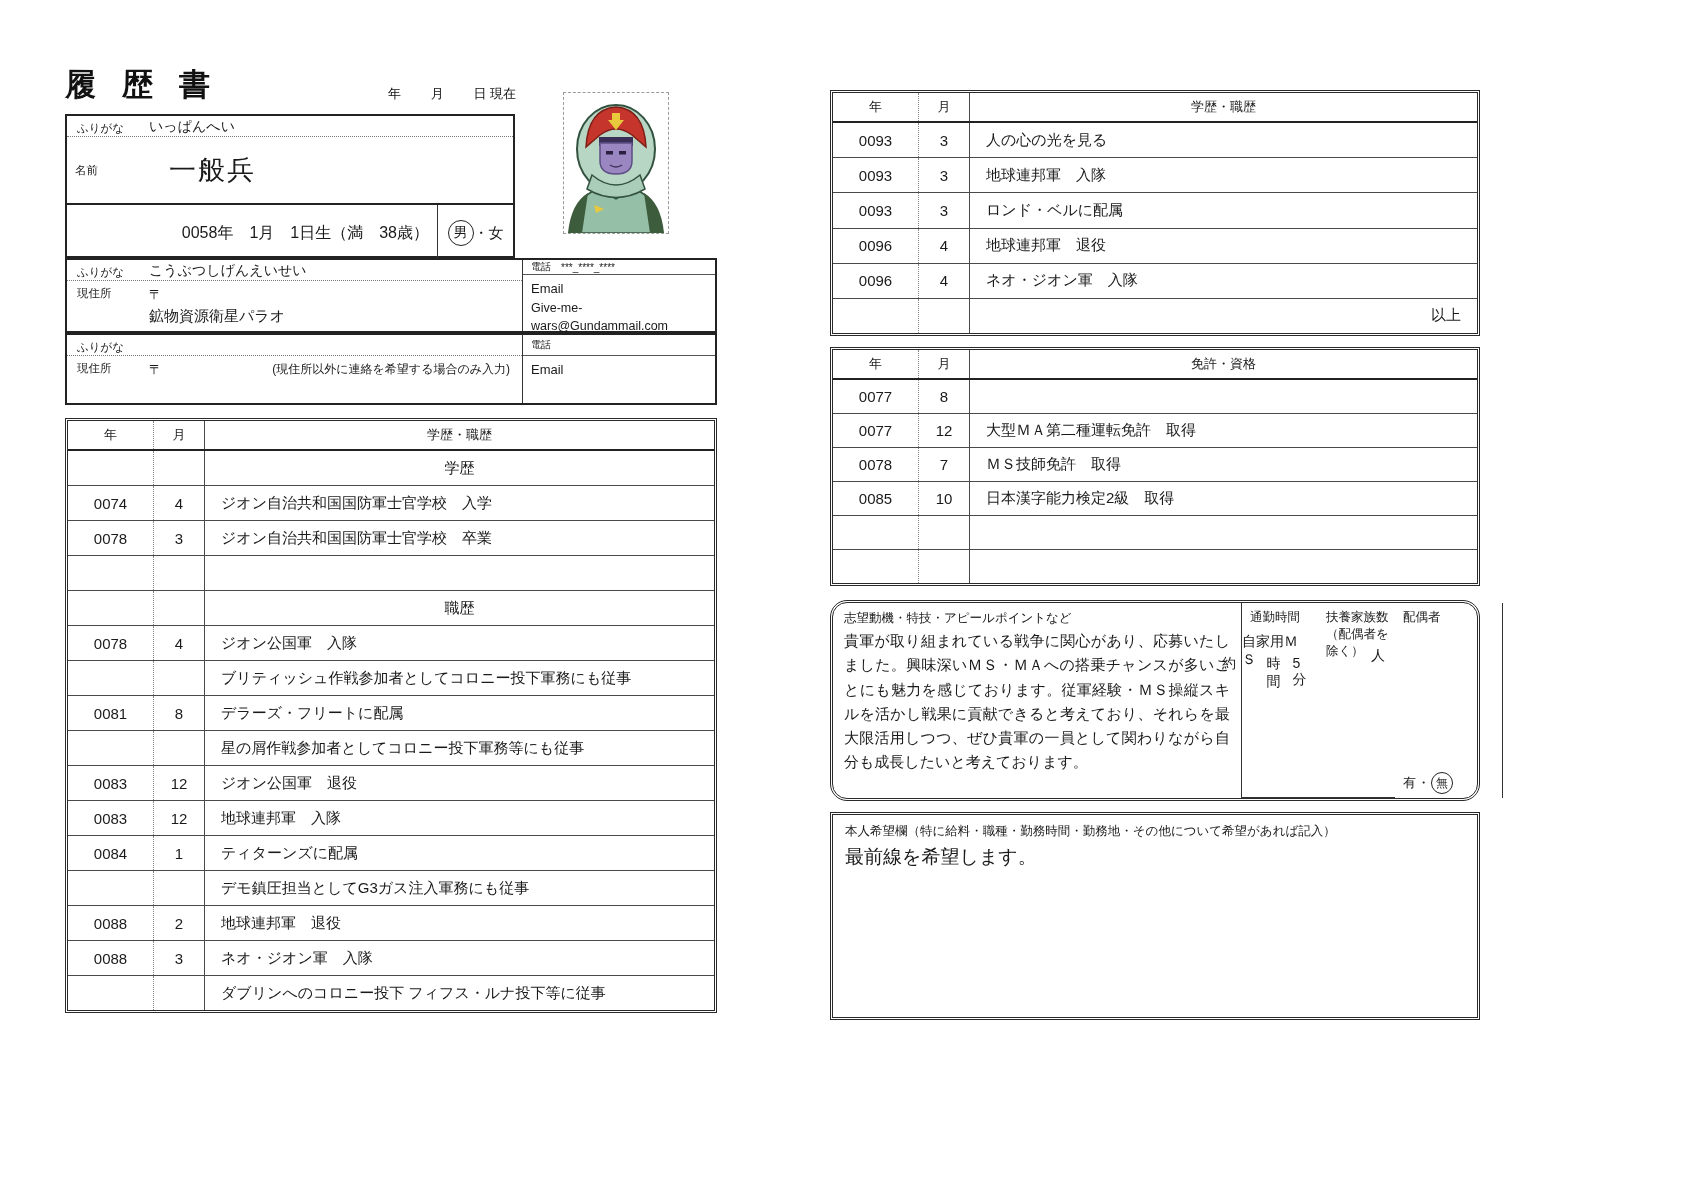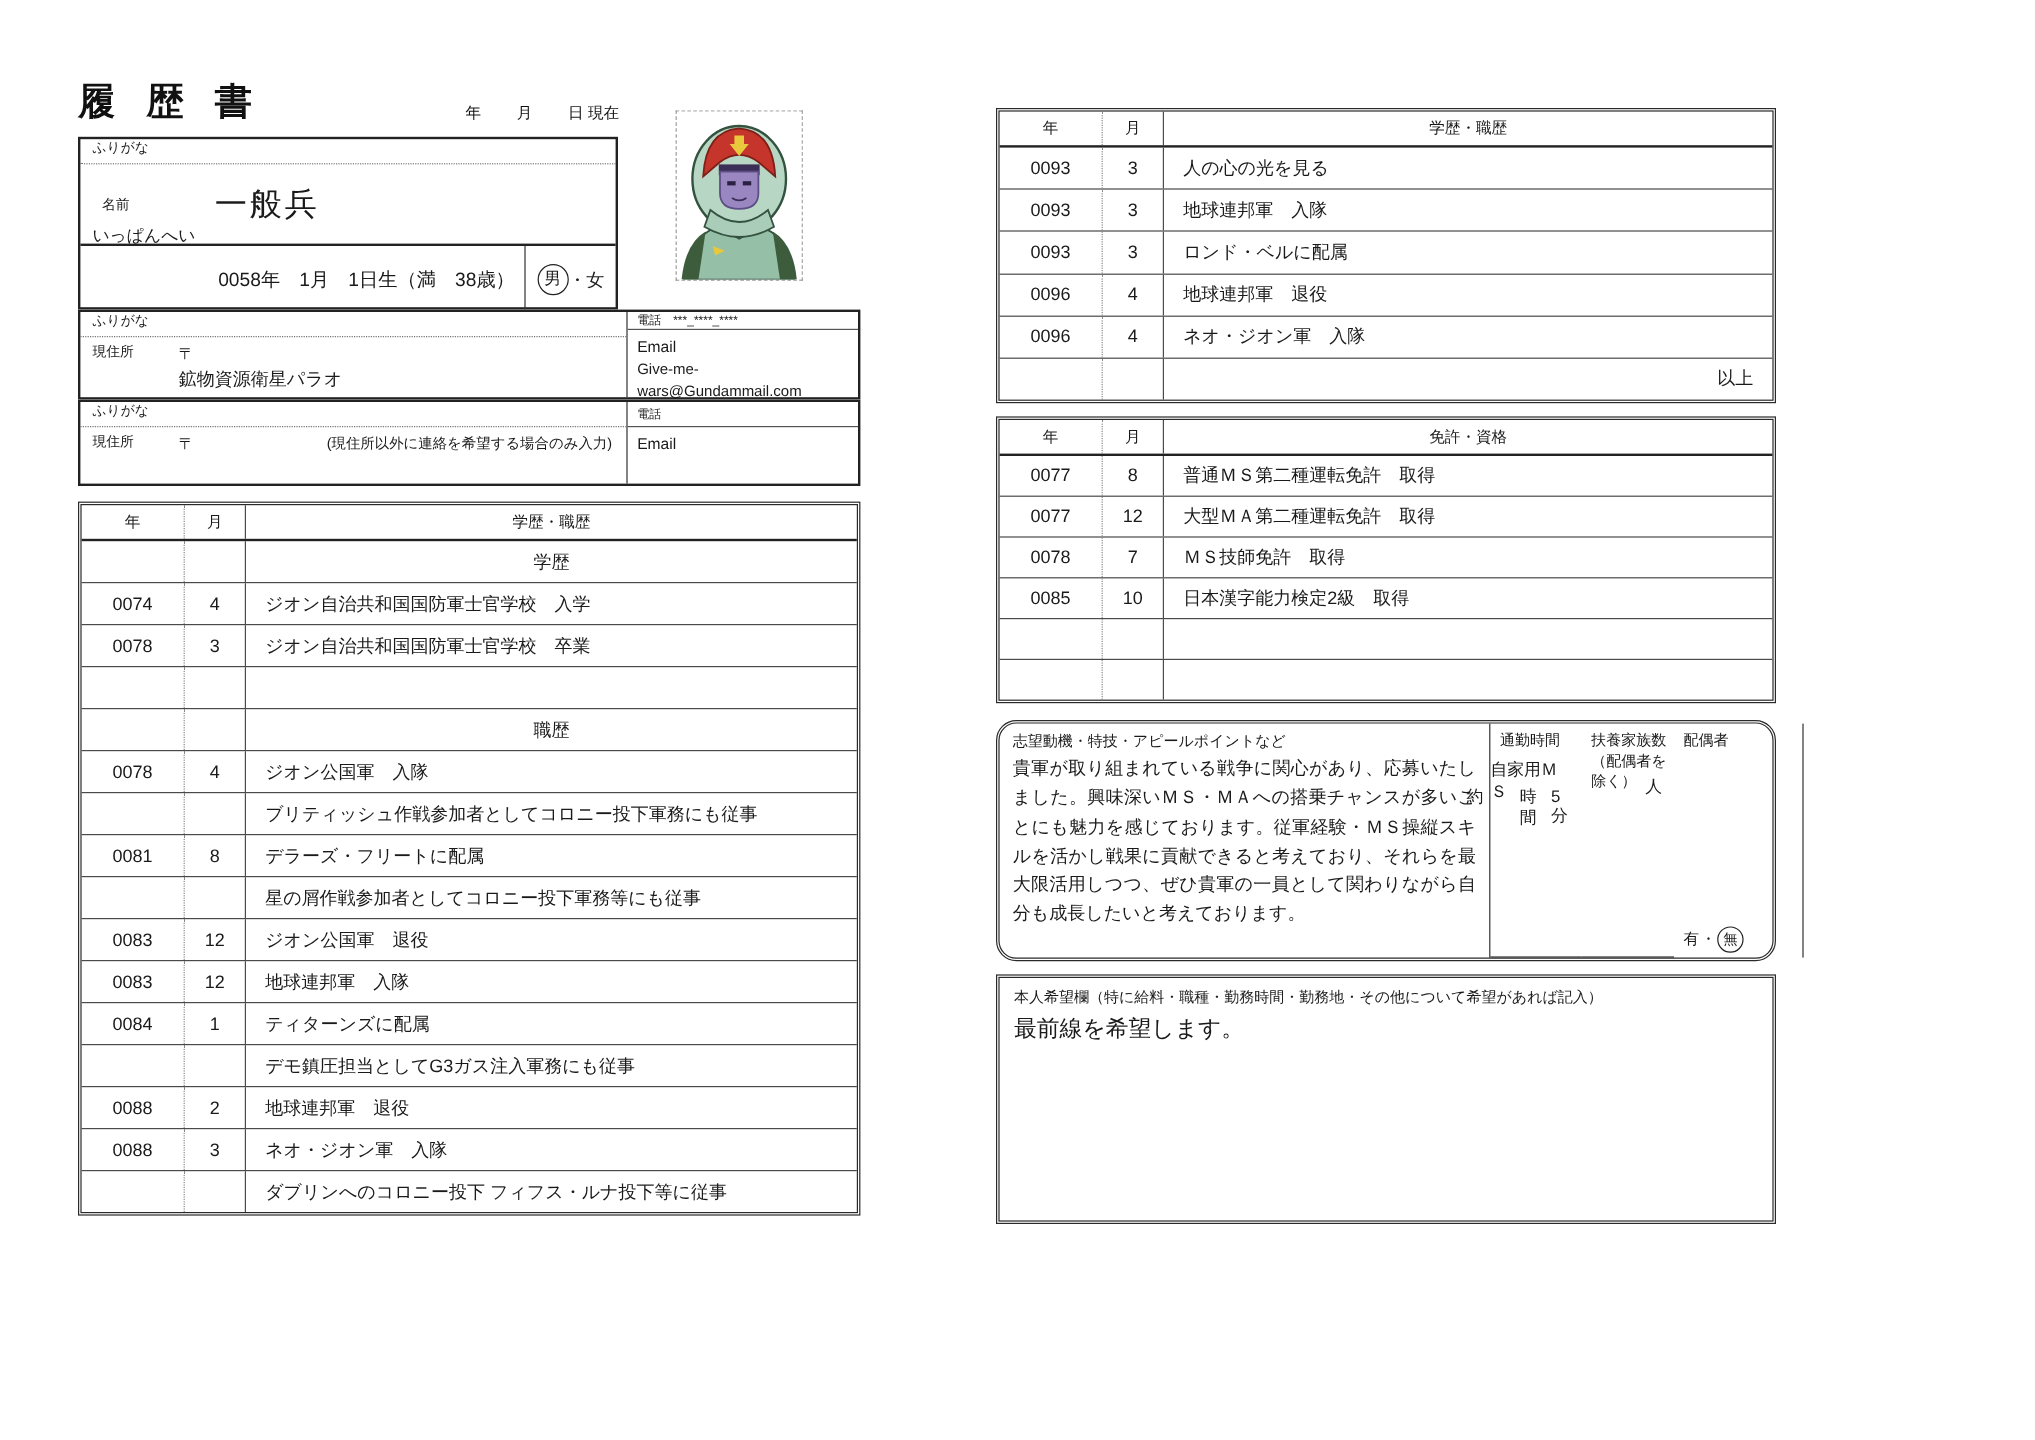--- a/index.html
+++ b/index.html
@@ -9,24 +9,24 @@
 
   
   .doc-title{font-size:31px;font-weight:bold;letter-spacing:26px;color:#111;}
   .date-line{display:flex;justify-content:space-between;width:128px;font-size:13px;color:#111;}
 
   
   .box2{border:2px solid #222;background:#fff;}
   .boxd{border:3px double #2a2a2a;background:#fff;}
 
   
-  .furirow{display:flex;align-items:flex-start;height:20px;border-bottom:1px dotted #777;padding:0 10px;flex-direction:column;}
+  .furirow{display:flex;align-items:flex-end;height:20px;border-bottom:1px dotted #777;padding:0 10px;}
   .lbl-s{font-size:11.5px;width:72px;flex:0 0 72px;color:#222;}
   .furival{font-size:14px;}
-  .namerow{display:flex;align-items:center;height:66px;padding:0 18px;}
+  .namerow{display:flex;align-items:center;height:66px;padding:0 8px;}
   .nameval{font-size:27px;margin-left:22px;letter-spacing:2px;}
   .birthrow{display:flex;height:56px;border-top:2px solid #222;}
   .birthtxt{flex:1;display:flex;align-items:center;justify-content:flex-end;font-size:16px;padding-right:8px;}
   .gendercell{width:75px;border-left:1.5px solid #333;display:flex;align-items:center;justify-content:center;font-size:15px;}
   .circle{display:inline-flex;align-items:center;justify-content:center;width:24px;height:24px;
           border:1.5px solid #222;border-radius:50%;font-size:14px;}
   .circle.sm{width:20px;height:20px;font-size:12px;}
 
   
   .photobox{border:1px dashed #9a9a9a;background:#fff;}
@@ -302,21 +302,20 @@
 
   <div class="abs boxd htable" style="left:830px;top:347px;width:650px;height:239px;">
     <div class="thead">
       <div class="c-y">年</div>
       <div class="c-m">月</div>
       <div class="c-t center">免許・資格</div>
     </div>
   <div class="trow">
         <div class="c-y">0077</div>
         <div class="c-m">8</div>
-        <div class="c-t">普通ＭＳ第二種運転免許　取得</div>
       </div>
       <div class="trow">
         <div class="c-y">0077</div>
         <div class="c-m">12</div>
         <div class="c-t">大型ＭＡ第二種運転免許　取得</div>
       </div>
       <div class="trow">
         <div class="c-y">0078</div>
         <div class="c-m">7</div>
         <div class="c-t">ＭＳ技師免許　取得</div>

